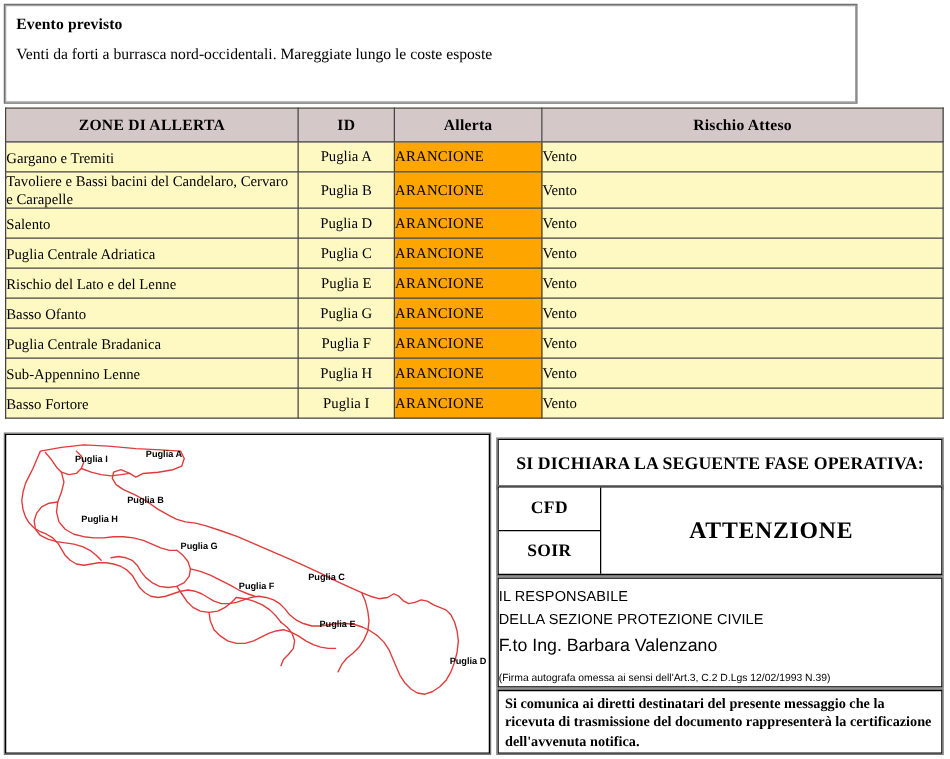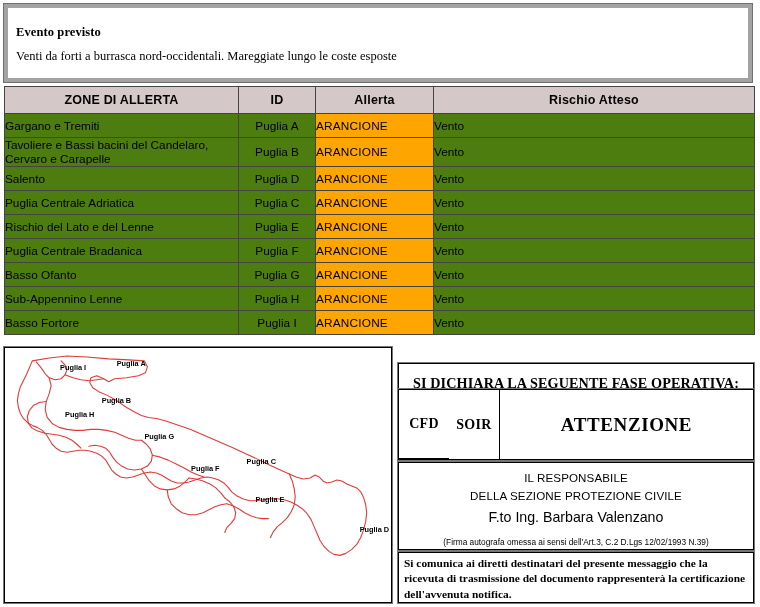--- a/index.html
+++ b/index.html
@@ -14,27 +14,27 @@
     font-family: "Liberation Sans", sans-serif;
     color: #000000;
     overflow: hidden;
   }
 
   
   #event-box {
     position: absolute;
     left: 4px;
     top: 4px;
-    width: 748px;
+    width: 681px;
     height: 78px;
     box-sizing: border-box;
-    border: 4px solid #a3a3a3;
+    border: 1px solid #a3a3a3;
     outline: 1px solid #6f6f6f;
     background: #fff;
-    padding: 16px 8px 0 8px;
+    padding: 6px 8px 0 8px;
     font-family: "Liberation Serif", serif;
   }
   #event-title {
     font-size: 12.5px;
     font-weight: bold;
     line-height: 16px;
     letter-spacing: 0.1px;
   }
   #event-desc {
     font-size: 12.5px;
@@ -43,21 +43,22 @@
   }
 
   
   #alert-table {
     position: absolute;
     left: 4px;
     top: 86px;
     width: 750px;
     border-collapse: collapse;
     table-layout: fixed;
-    background: #4d7c0f;
+    background: #fef9c3;
+    font-family: Liberation Serif, serif;
   }
   #alert-table th,
   #alert-table td {
     border: 1px solid #444;
     font-size: 11.8px;
     padding: 0;
     vertical-align: middle;
   }
   #alert-table thead th {
     background: #d5c8c8;
@@ -125,21 +126,21 @@
 
   .rp-box {
     box-sizing: border-box;
     border: 1px solid #000;
     outline: 1px solid #777;
     background: #fff;
   }
 
   #declare-box {
     position: absolute;
-    left: 0; top: 16px;
+    left: 0; top: 4px;
     width: 356px;
     height: 40px;
     display: flex;
     align-items: center;
     justify-content: center;
   }
   #declare-text {
     font-family: "Liberation Serif", serif;
     font-weight: bold;
     font-size: 14.2px;
@@ -147,23 +148,23 @@
   }
 
   #phase-box {
     position: absolute;
     left: 0; top: 42px;
     width: 356px;
     height: 71px;
     display: flex;
   }
   #phase-codes {
-    width: 101px;
-    display: flex;
-    flex-direction: row;
+    width: 82px;
+    display: flex;
+    flex-direction: column;
     border-right: 1px solid #000;
     box-sizing: border-box;
   }
   .phase-code {
     flex: 1;
     display: flex;
     align-items: center;
     justify-content: center;
     font-family: "Liberation Serif", serif;
     font-weight: bold;
@@ -180,21 +181,20 @@
     font-weight: bold;
     font-size: 19px;
     letter-spacing: 0.6px;
   }
 
   #signature-box {
     position: absolute;
     left: 0; top: 115px;
     width: 356px;
     height: 88px;
-    text-align: center;
     padding-top: 6px;
     box-sizing: border-box;
   }
   .sig-line1, .sig-line2 {
     font-size: 11.6px;
     line-height: 18px;
     letter-spacing: 0.1px;
   }
   .sig-name {
     font-size: 14.2px;
@@ -269,28 +269,28 @@
         <td class="cell-alert" style="background: rgb(255, 165, 0);">ARANCIONE</td>
         <td class="cell-risk">Vento</td>
       </tr>
       <tr>
         <td class="cell-zone">Rischio del Lato e del Lenne</td>
         <td class="cell-id">Puglia E</td>
         <td class="cell-alert" style="background: rgb(255, 165, 0);">ARANCIONE</td>
         <td class="cell-risk">Vento</td>
       </tr>
       <tr>
+        <td class="cell-zone">Basso Ofanto</td>
+        <td class="cell-id">Puglia G</td>
+        <td class="cell-alert" style="background: rgb(255, 165, 0);">ARANCIONE</td>
+        <td class="cell-risk">Vento</td>
+      </tr>
+      <tr>
         <td class="cell-zone">Puglia Centrale Bradanica</td>
         <td class="cell-id">Puglia F</td>
-        <td class="cell-alert" style="background: rgb(255, 165, 0);">ARANCIONE</td>
-        <td class="cell-risk">Vento</td>
-      </tr>
-      <tr>
-        <td class="cell-zone">Basso Ofanto</td>
-        <td class="cell-id">Puglia G</td>
         <td class="cell-alert" style="background: rgb(255, 165, 0);">ARANCIONE</td>
         <td class="cell-risk">Vento</td>
       </tr>
       <tr>
         <td class="cell-zone">Sub-Appennino Lenne</td>
         <td class="cell-id">Puglia H</td>
         <td class="cell-alert" style="background: rgb(255, 165, 0);">ARANCIONE</td>
         <td class="cell-risk">Vento</td>
       </tr>
       <tr>

